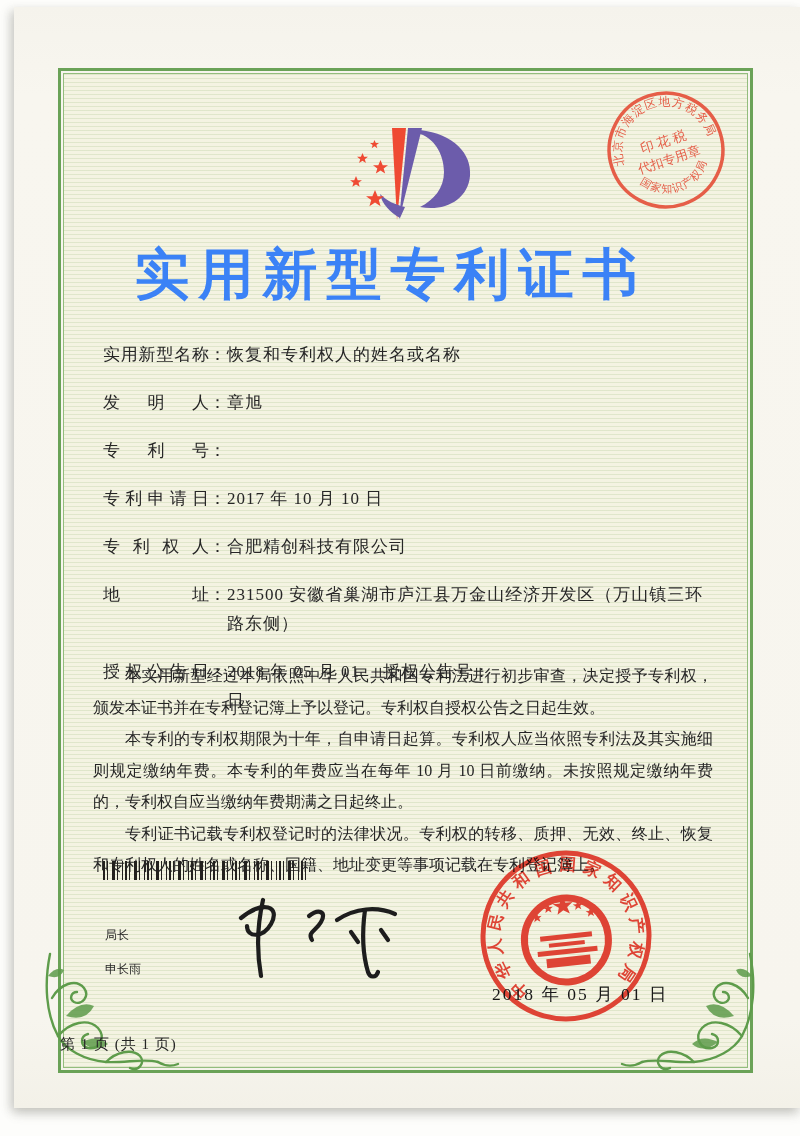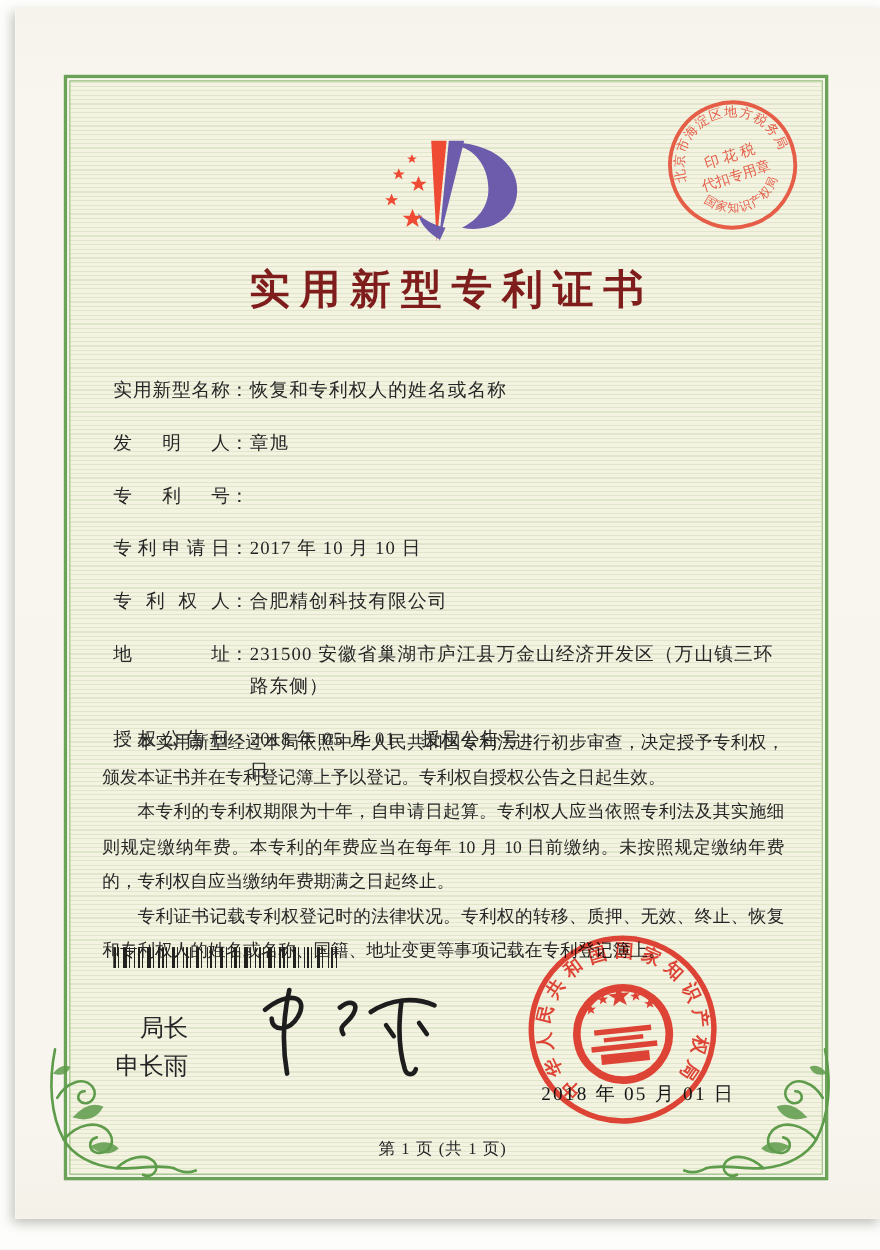--- a/index.html
+++ b/index.html
@@ -25,22 +25,22 @@
       rgba(140,178,108,.20) 0px,rgba(140,178,108,.20) 1px,
       rgba(244,243,226,0) 1px,rgba(244,243,226,0) 4px);
   }
   .ornament{position:absolute;z-index:2;}
   .content{position:absolute;inset:0;z-index:3;}
 
   .cert-no{position:absolute;left:95px;top:104px;font-size:17px;letter-spacing:3px;}
   .logo{position:absolute;left:322px;top:122px;}
   .tax-stamp{position:absolute;left:604px;top:88px;transform:rotate(-18deg);
     mix-blend-mode:multiply;opacity:.93;}
-  .title{position:absolute;left:68px;top:238px;width:685px;text-align:center;
-    font-size:37px;font-weight:700;letter-spacing:9px;color:#7f1d1d;}
+  .title{position:absolute;left:48px;top:238px;width:685px;text-align:center;
+    font-size:55px;font-weight:700;letter-spacing:9px;color:#3b82f6;}
 
   .fields{position:absolute;left:103px;top:340px;width:612px;font-size:17px;}
   .field-row{display:flex;min-height:29px;margin-bottom:19px;line-height:29px;}
   .flabel{flex:0 0 106px;display:inline-block;text-align:justify;text-align-last:justify;}
   .fcolon{flex:0 0 18px;}
   .fvalue{flex:1;letter-spacing:1px;}
   .grant-row{display:flex;line-height:29px;margin-top:6px;}
   .grant-col1{flex:0 0 280px;display:flex;}
   .grant-col2{display:flex;}
   .glabel{letter-spacing:1px;}
@@ -49,29 +49,29 @@
     font-size:16px;line-height:31.5px;text-align:justify;}
   .paragraphs p{margin:0;text-indent:2em;}
 
   .barcode{position:absolute;left:103px;top:861px;width:207px;height:19px;
     background:repeating-linear-gradient(90deg,
       #23211e 0 2px,transparent 2px 4px,
       #23211e 4px 5px,transparent 5px 9px,
       #23211e 9px 12px,transparent 12px 14px,
       #23211e 14px 15px,transparent 15px 19px,
       #23211e 19px 20px,transparent 20px 22px);}
-  .director{position:absolute;left:105px;top:918px;font-size:22px;line-height:34px;
-    font-family:Liberation Sans, sans-serif;text-align:right;}
+  .director{position:absolute;left:105px;top:918px;font-size:12px;line-height:34px;
+    font-family:Liberation Sans, sans-serif;}
   .signature{position:absolute;left:205px;top:890px;}
 
   .official-seal{position:absolute;left:478px;top:848px;mix-blend-mode:multiply;opacity:.95;
     transform:rotate(-6deg);}
   .seal-date{position:absolute;left:492px;top:982px;font-size:17.5px;letter-spacing:2px;
     color:#171717;z-index:4;}
-  .footer{position:absolute;left:60px;top:1035px;width:685px;text-align:center;
+  .footer{position:absolute;left:60px;top:1035px;width:685px;
     font-size:15px;letter-spacing:1px;}
 
   .stamp-text{fill:#e4523c;font-family:"Liberation Serif","DejaVu Serif",serif;}
   .seal-text{fill:#dd3a2b;font-weight:700;font-family:"Liberation Serif","DejaVu Serif",serif;}
 </style>
 </head>
 <body>
 
 <div class="paper"></div>
 

